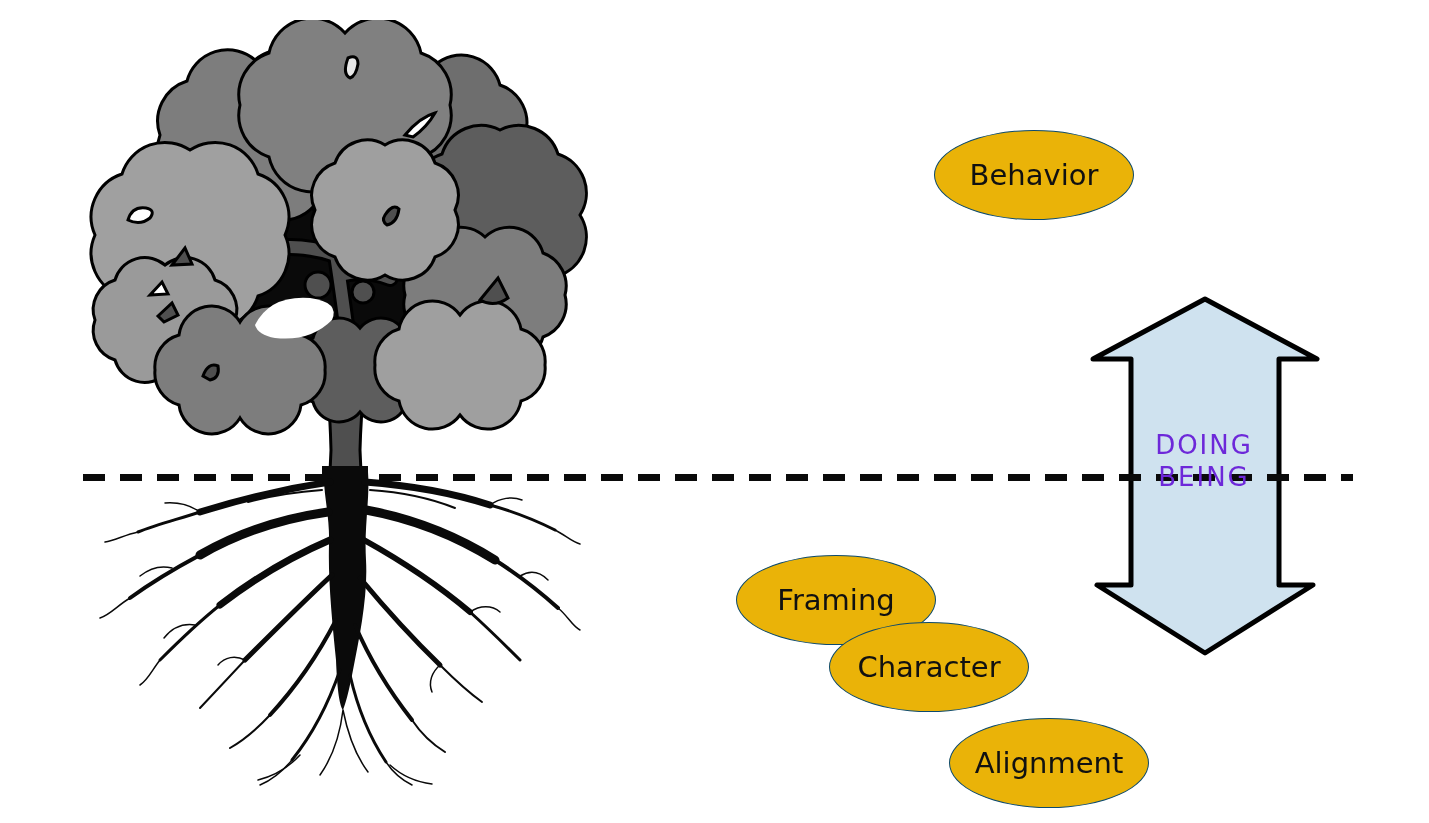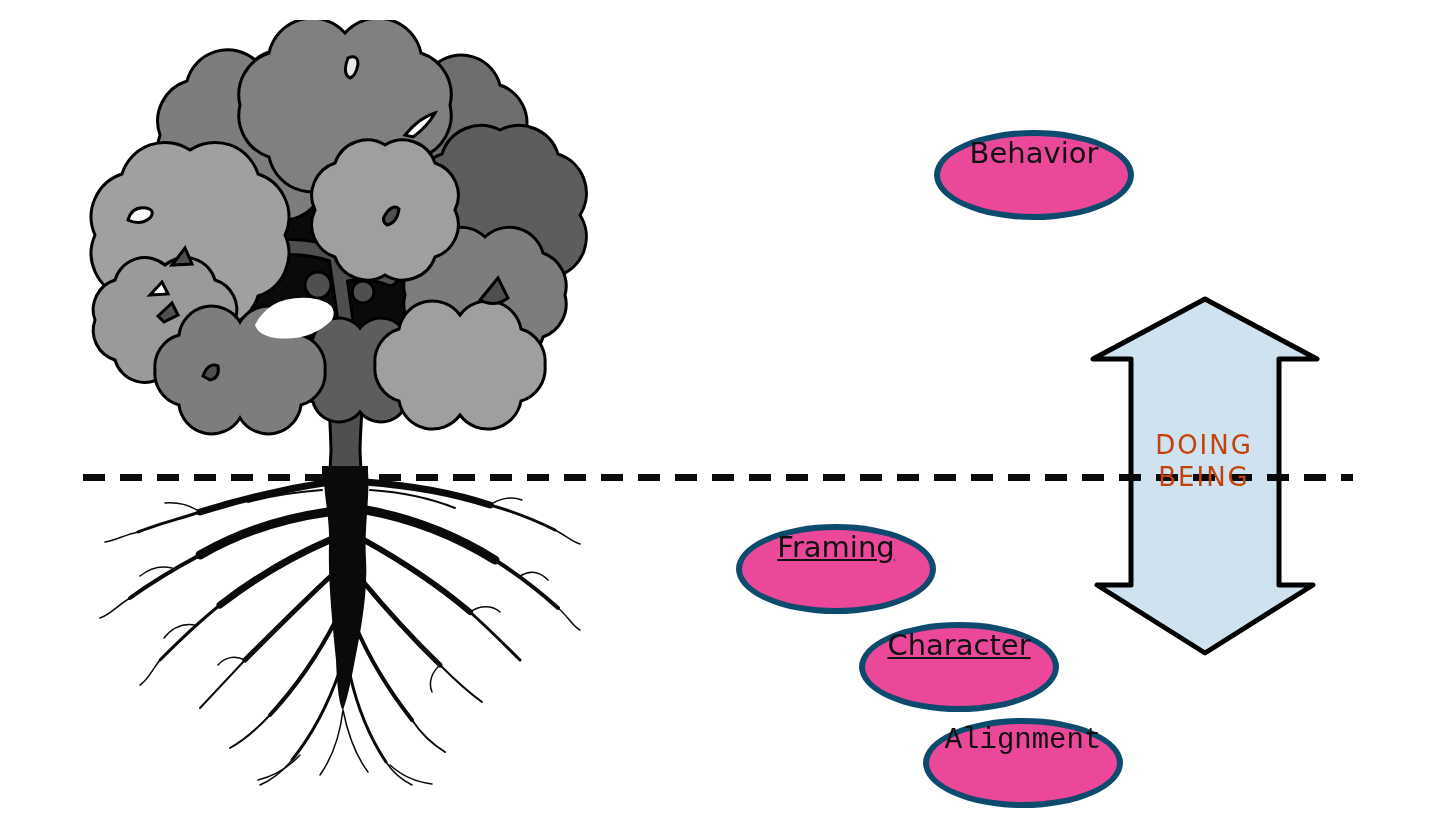--- a/index.html
+++ b/index.html
@@ -5,33 +5,33 @@
   html,body{margin:0;padding:0;}
   body{font-family:"DejaVu Sans","Liberation Sans",sans-serif;}
   .stage{position:relative;width:1429px;height:823px;background:#ffffff;overflow:hidden;}
 
   .tree-svg{position:absolute;left:60px;top:20px;width:540px;height:790px;z-index:1;}
   .arrow-svg{position:absolute;left:1085px;top:295px;width:238px;height:362px;z-index:1;}
 
   .ground-line{position:absolute;left:83px;top:474px;width:1270px;height:7px;z-index:2;
     background:repeating-linear-gradient(90deg,#0a0a0a 0 22px,transparent 22px 37px);}
 
-  .oval{position:absolute;width:200px;height:90px;border:6px solid #0c4a6e;border-radius:50%;
-    background:#ec4899;display:flex;justify-content:center;
+  .oval{position:absolute;width:200px;height:90px;border:1px solid #0c4a6e;border-radius:50%;
+    background:#eab308;display:flex;align-items:center;justify-content:center;
     font-size:29px;color:#111;z-index:3;box-sizing:border-box;}
   .oval-behavior{left:934px;top:130px;}
   .oval-practices{left:832px;top:230px;}
   .oval-skills{left:736px;top:332px;}
   .oval-self{left:642px;top:428px;}
-  .oval-framing{left:736px;top:524px;text-decoration:underline;}
-  .oval-character{left:859px;top:622px;text-decoration:underline;}
-  .oval-alignment{left:923px;top:718px;font-family:Liberation Mono, monospace;}
+  .oval-framing{left:736px;top:555px;}
+  .oval-character{left:829px;top:622px;}
+  .oval-alignment{left:949px;top:718px;}
 
   .arrow-label{position:absolute;left:1129px;width:150px;text-align:center;
-    font-size:26px;letter-spacing:2px;color:#c2410c;z-index:3;}
+    font-size:26px;letter-spacing:2px;color:#6d28d9;z-index:3;}
   .label-doing{top:430px;}
   .label-being{top:462px;}
 </style>
 </head>
 <body>
 
 <div class="stage">
 
   <svg class="tree-svg" viewBox="0 0 540 790">
 

